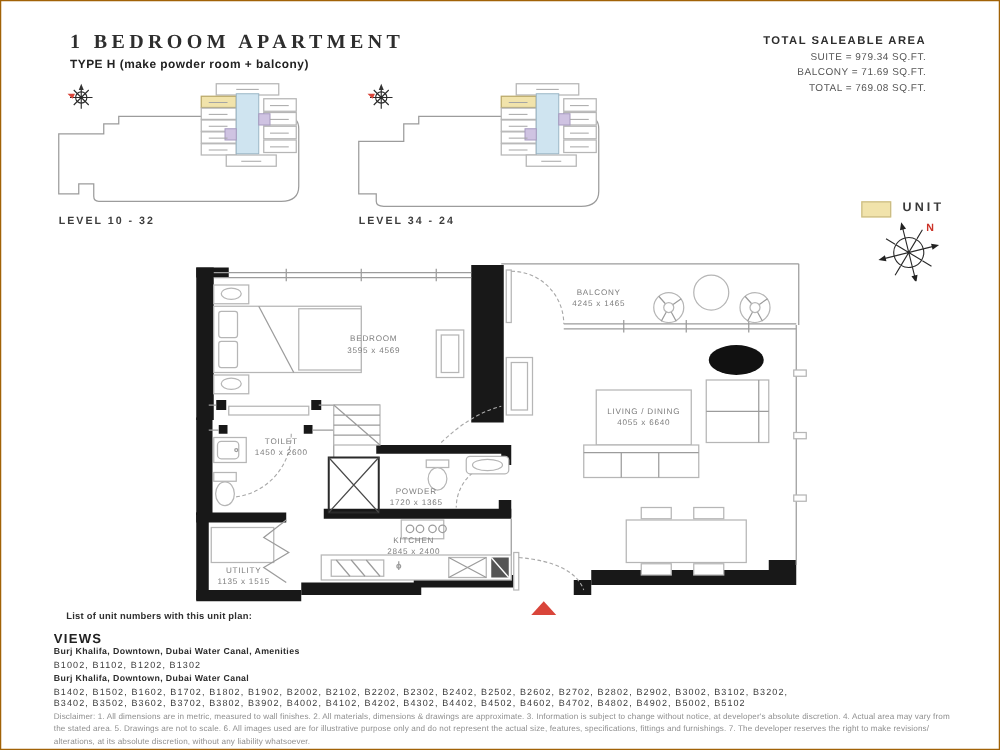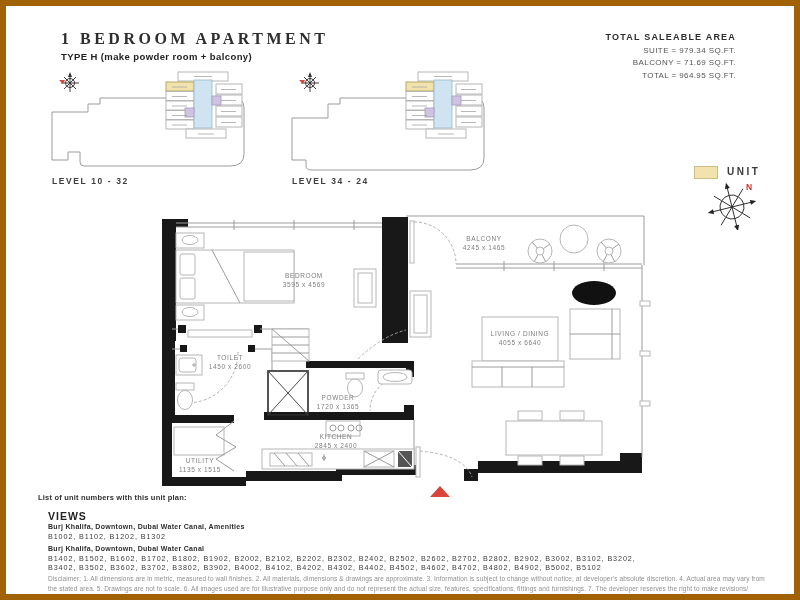--- a/index.html
+++ b/index.html
@@ -1,35 +1,35 @@
 <!DOCTYPE html>
 <html><head>
 <meta charset="utf-8">
 <style>
   html,body{margin:0;padding:0;background:#f3f3f3;}
-  .page{position:relative;width:800px;height:600px;background:#ffffff;border:6px solid #a16207;
+  .page{position:relative;width:800px;height:600px;background:#ffffff;border:1px solid #a16207;
         box-sizing:border-box;overflow:hidden;font-family:"Liberation Sans",sans-serif;color:#333;}
   .abs{position:absolute;}
   
   .title{left:55px;top:24px;font-family:"Liberation Serif","DejaVu Serif",serif;font-size:16px;
          letter-spacing:3.5px;color:#2e2e2e;font-weight:600;}
   .subtitle{left:55px;top:45px;font-size:9.5px;font-weight:bold;letter-spacing:.4px;color:#222;}
   .area{right:58px;top:26px;text-align:right;}
   .area .h{font-size:9px;font-weight:bold;letter-spacing:1.2px;color:#2d2d2d;margin-bottom:3px;}
   .area .l{font-size:8px;color:#555;letter-spacing:.4px;line-height:1.55;}
   
   .kp{width:220px;height:118px;}
   .kp-label{position:absolute;left:6px;bottom:-2px;font-size:8.5px;font-weight:bold;
             letter-spacing:1.6px;color:#3d3d3d;}
   
   .legend{left:688px;top:160px;display:flex;}
   .swatch{width:22px;height:11px;background:#f1e3ab;border:1px solid #cbbd85;}
   .legend span{margin-left:9px;font-size:10px;letter-spacing:2.5px;color:#3a3a3a;font-weight:600;}
   
-  .f-intro{left:32px;top:487px;font-size:7.5px;font-weight:bold;color:#2f2f2f;letter-spacing:.2px;text-align:center;}
+  .f-intro{left:52px;top:487px;font-size:7.5px;font-weight:bold;color:#2f2f2f;letter-spacing:.2px;text-align:center;}
   .f-views{left:42px;top:504px;font-size:10.5px;font-weight:bold;letter-spacing:1px;color:#222;}
   .f-gtitle{font-size:7px;font-weight:bold;color:#2c2c2c;letter-spacing:.3px;}
   .f-units{font-size:7.2px;color:#3a3a3a;letter-spacing:.9px;line-height:1.25;}
   .g1t{left:42px;top:517px;} .g1u{left:42px;top:526px;}
   .g2t{left:42px;top:539px;} .g2u{left:42px;top:548px;width:724px;}
   .disc{left:42px;top:568px;width:718px;font-size:6.5px;color:#8f8f8f;line-height:1.5;letter-spacing:.1px;}
   
   svg{display:block;}
   .wl{fill:#181818;}
   .ln{stroke:#9c9c9c;stroke-width:1;fill:none;}
@@ -44,21 +44,21 @@
 
 <div class="page">
 
   <div class="abs title">1 BEDROOM APARTMENT</div>
   <div class="abs subtitle">TYPE H (make powder room + balcony)</div>
 
   <div class="abs area">
     <div class="h">TOTAL SALEABLE AREA</div>
     <div class="l">SUITE = 979.34 SQ.FT.</div>
     <div class="l">BALCONY = 71.69 SQ.FT.</div>
-    <div class="l">TOTAL = 964.95 SQ.FT.</div>
+    <div class="l">TOTAL = 769.08 SQ.FT.</div>
   </div>
 
   <div class="abs kp" style="left:40px;top:60px;">
     <svg width="220" height="108" viewBox="0 0 220 108">
       <g transform="translate(24,17)">
         <path class="cmp" d="M0,-9 L0,9 M-9,0 L9,0 M-6,-6 L6,6 M-6,6 L6,-6"></path>
         <circle class="cmp" r="4.5"></circle>
         <polygon points="0,-11 -2,-6 2,-6" fill="#333"></polygon>
         <polygon points="-11,-3 -5,-3 -7,1" fill="#d9453a"></polygon>
       </g>

